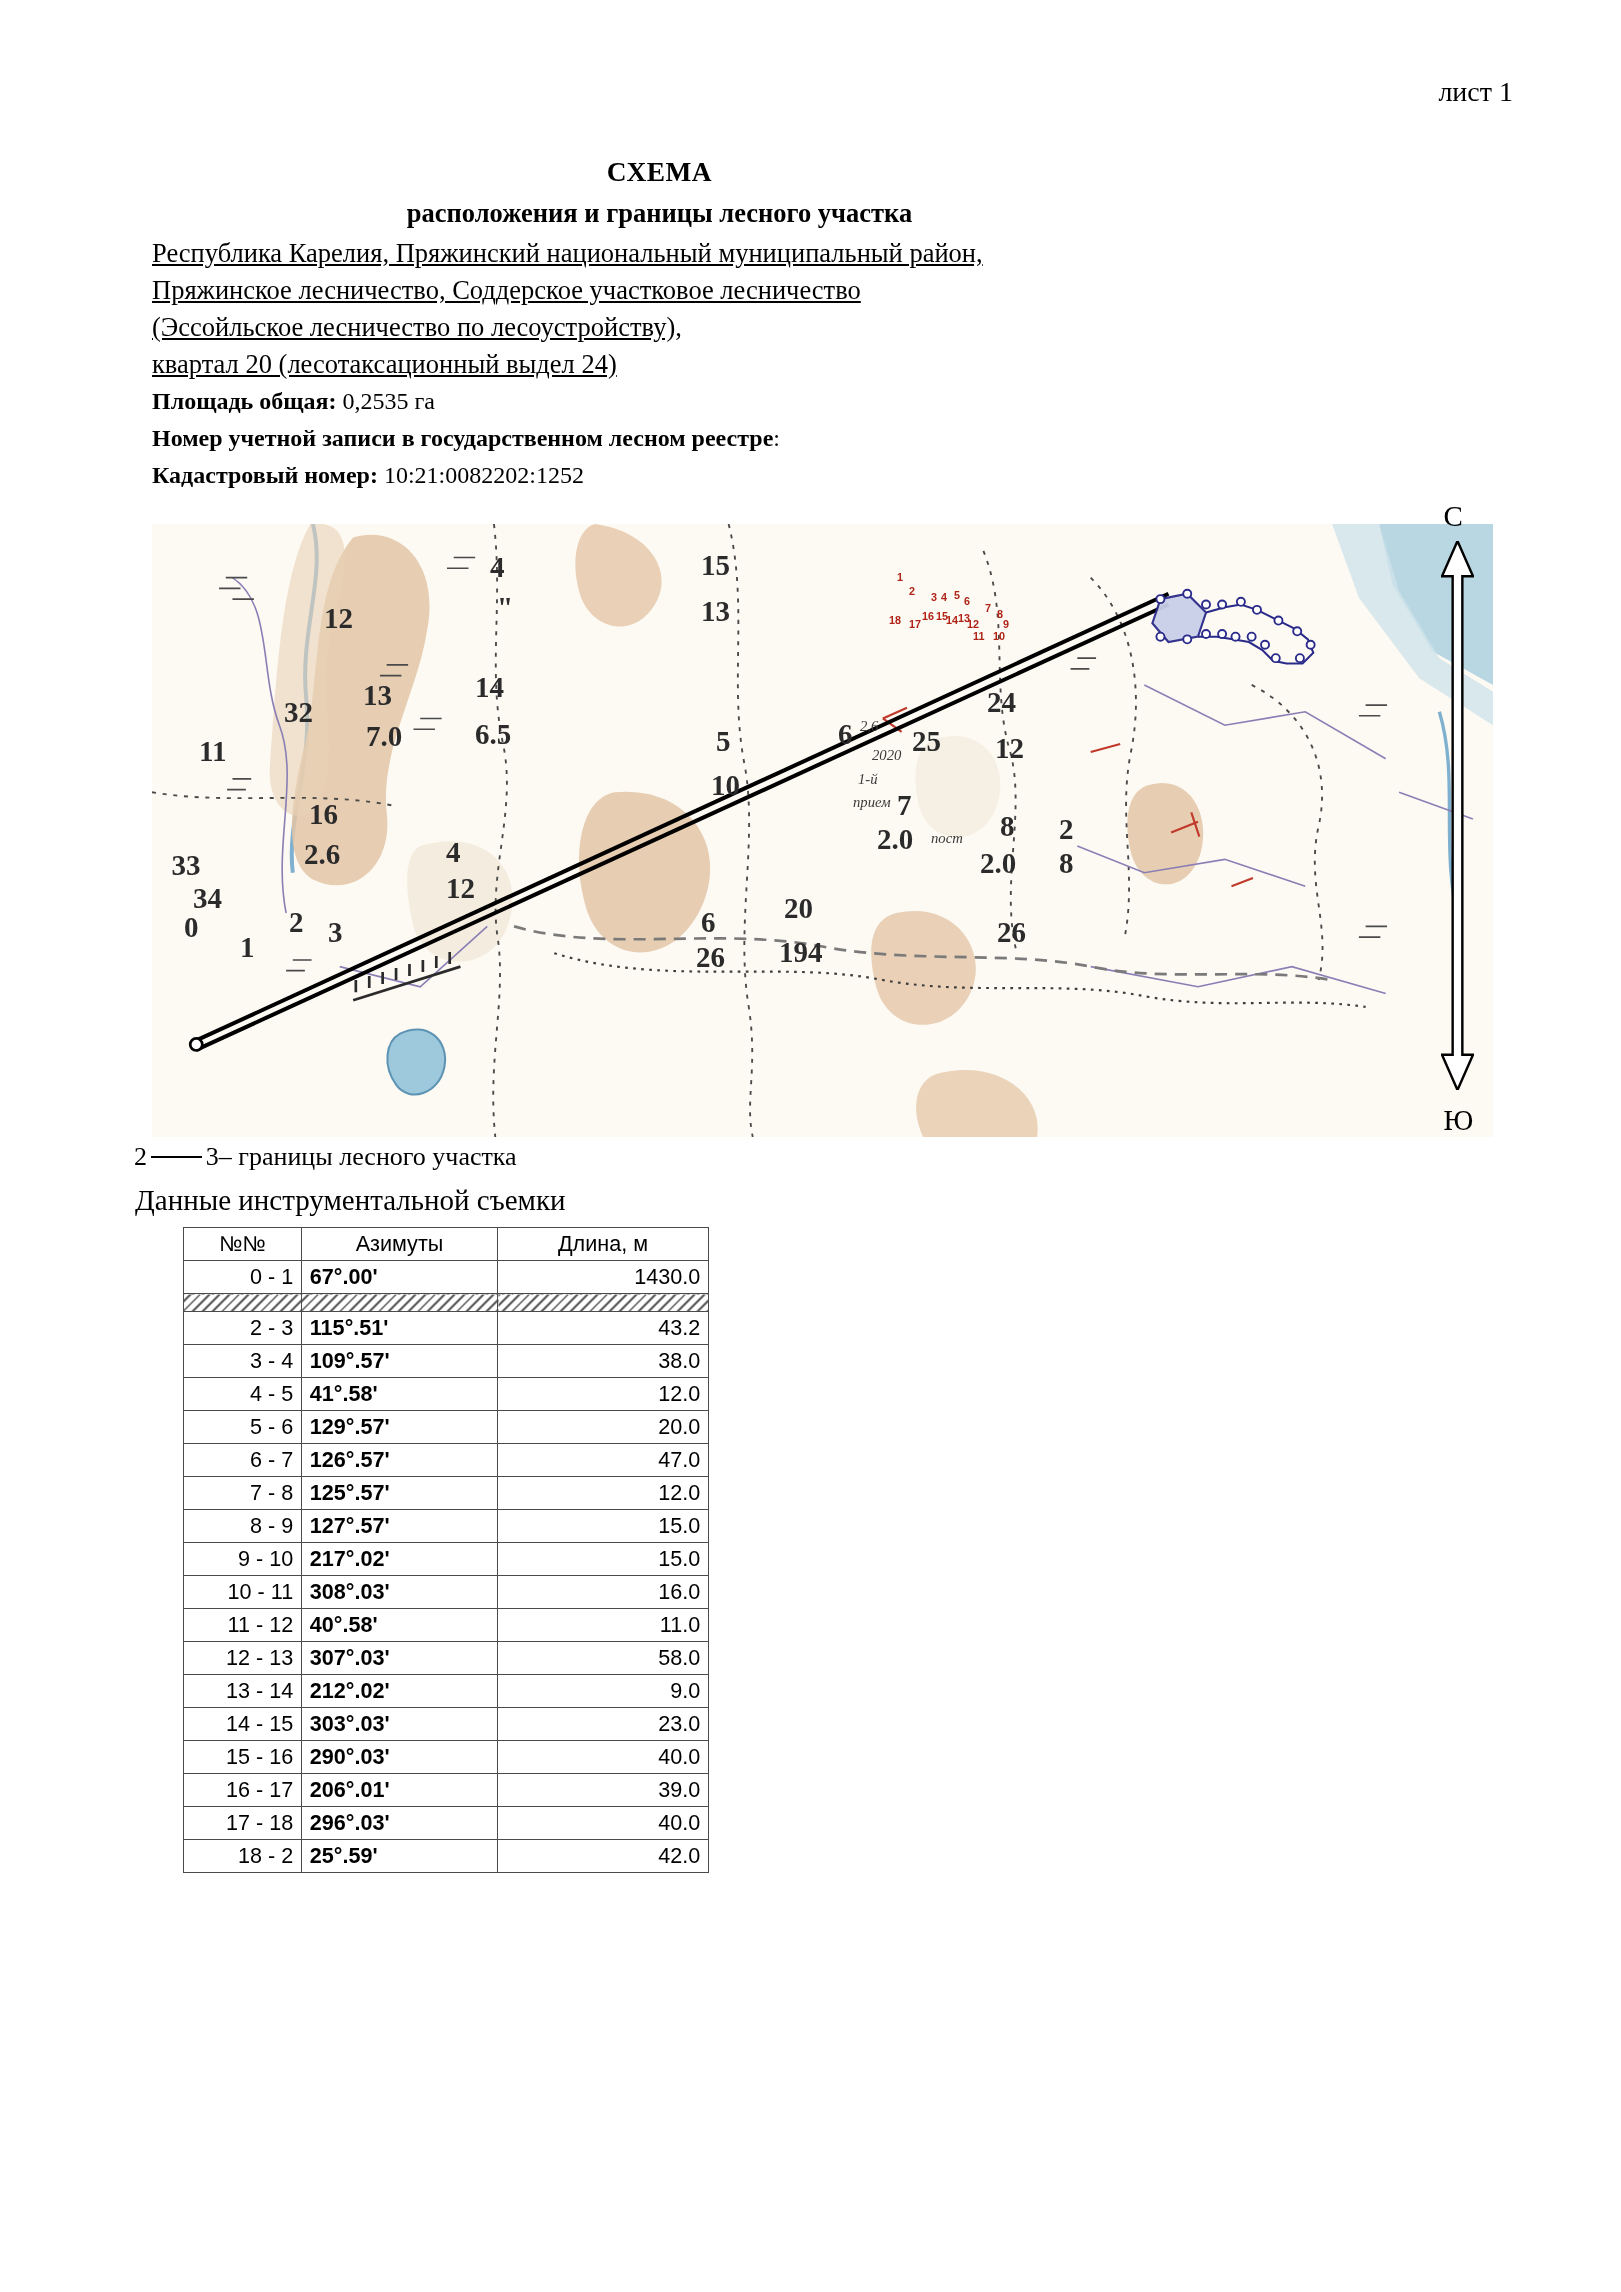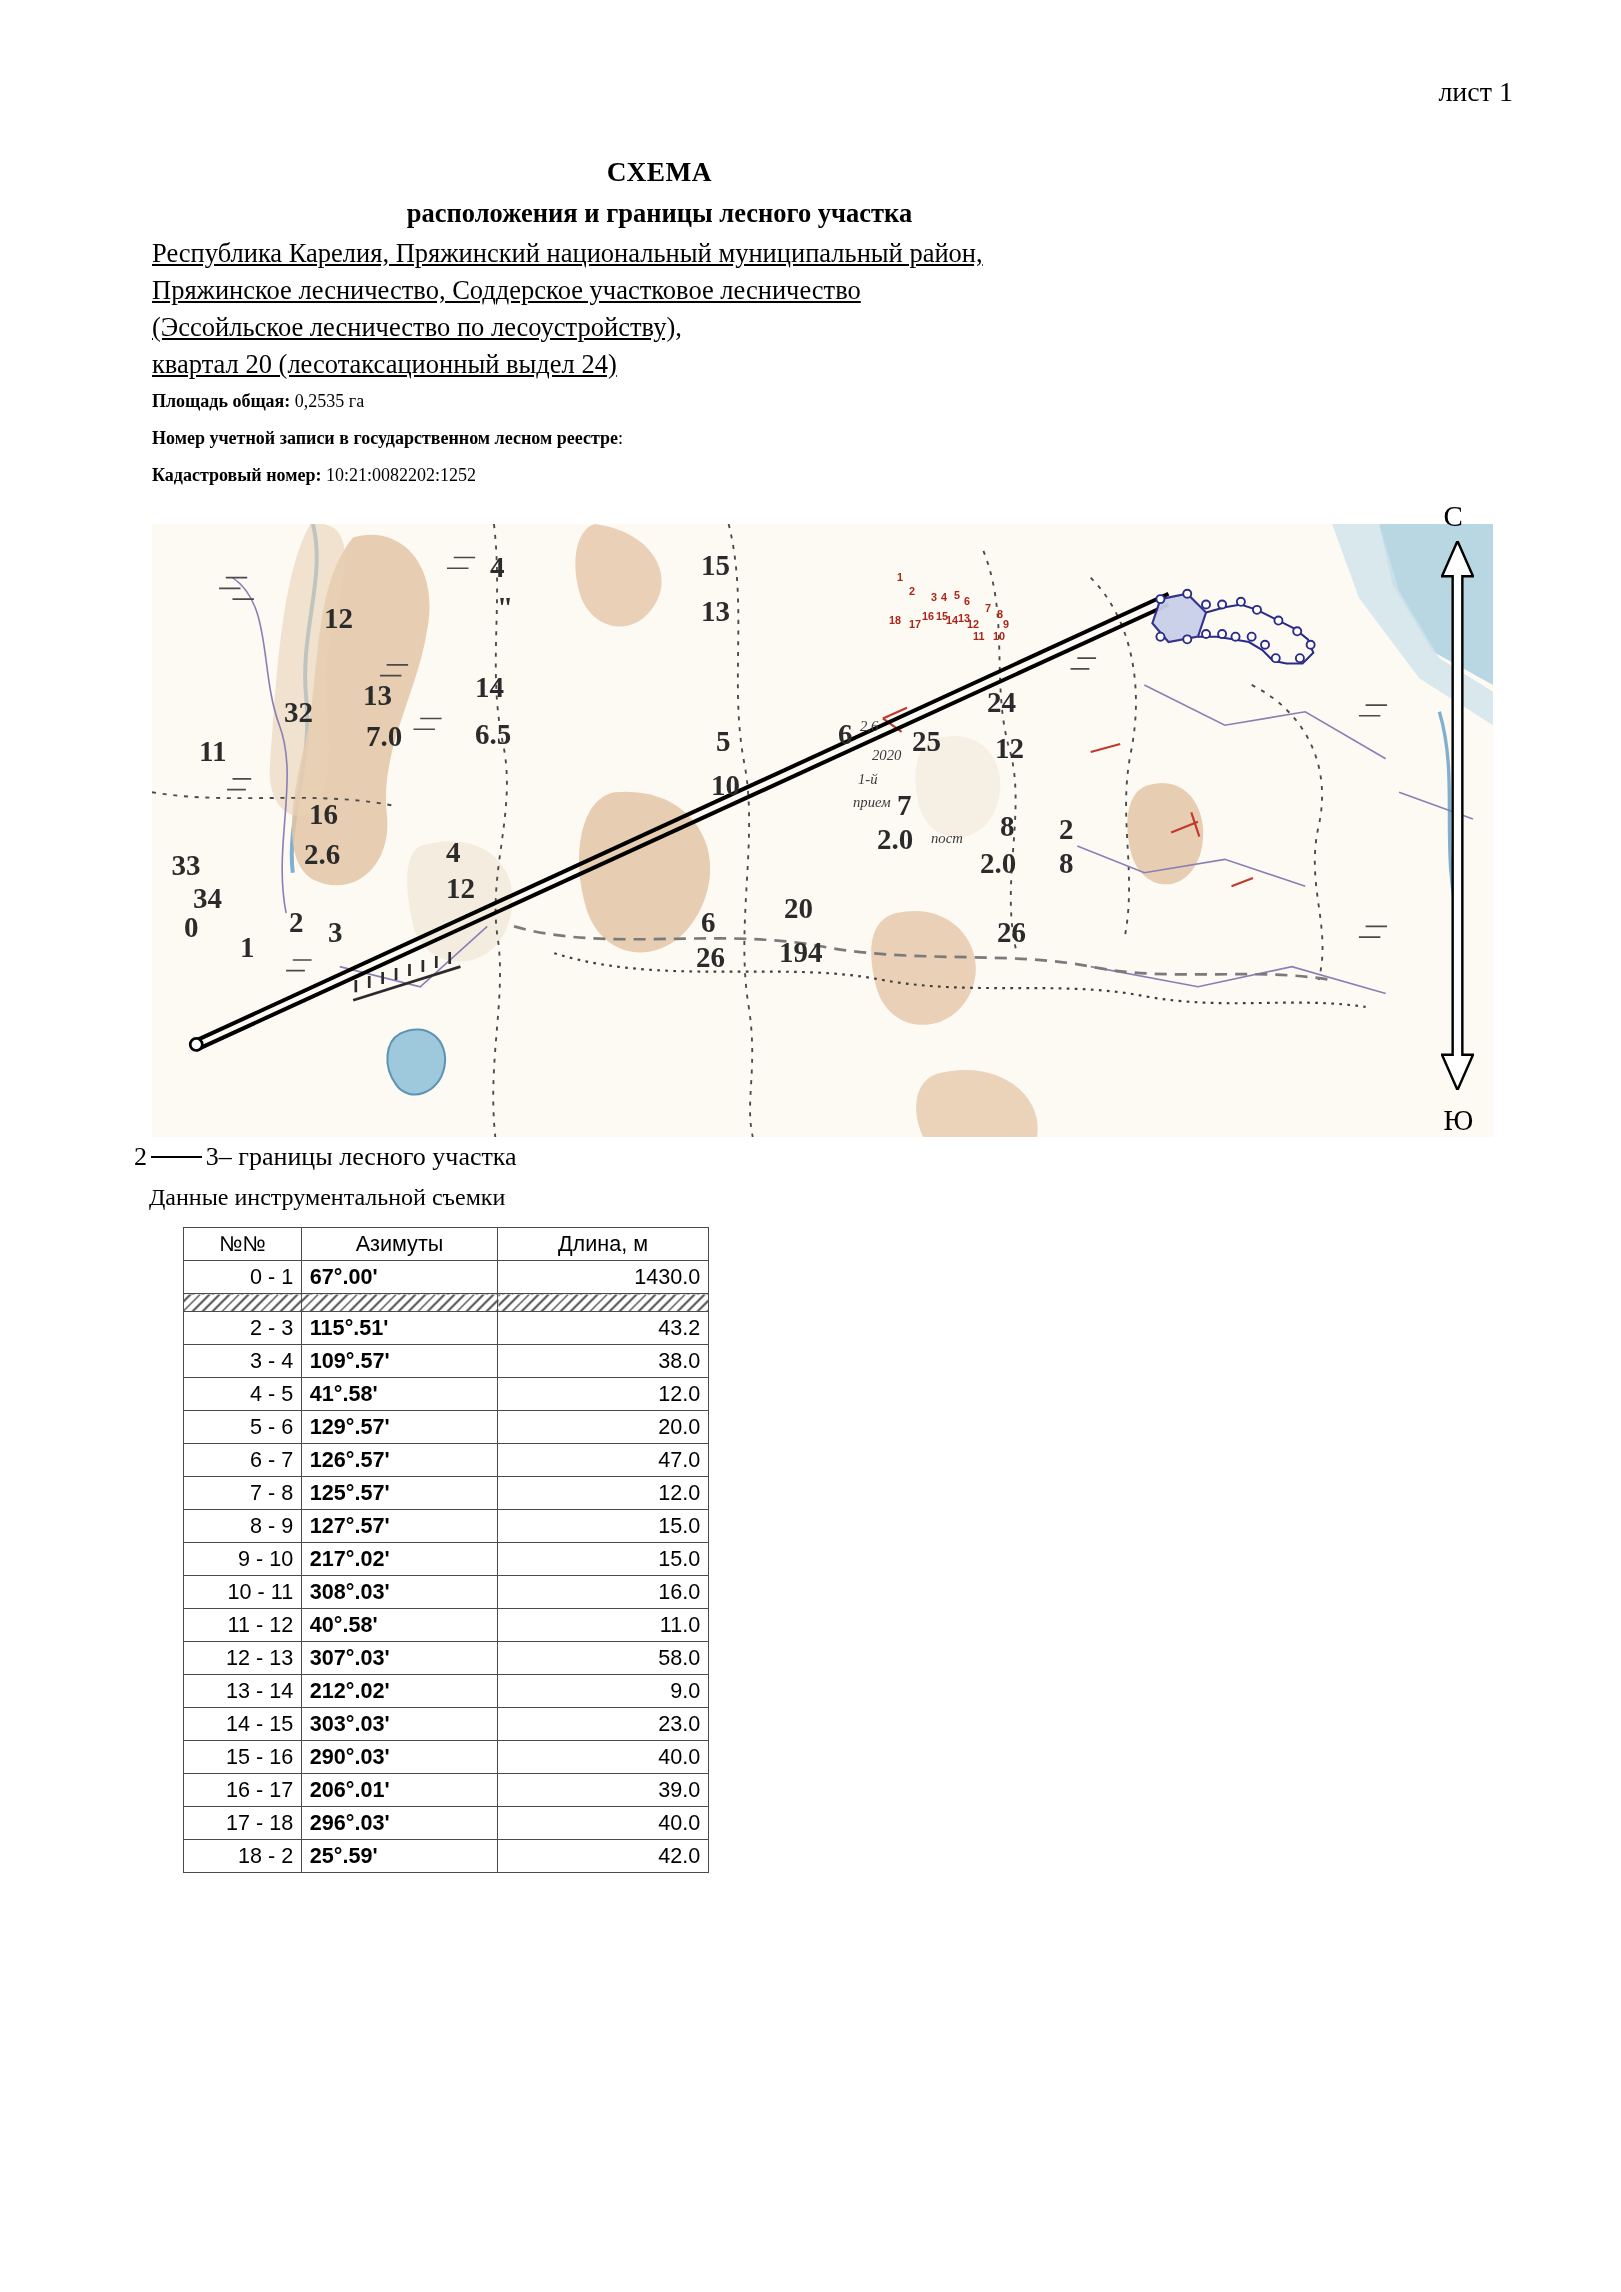--- a/index.html
+++ b/index.html
@@ -47,21 +47,21 @@
   }
   .addr-block {
     position: absolute;
     left: 152px;
     top: 235px;
     width: 1323px;
     font-size: 26.5px;
     line-height: 37px;
   }
   .addr-line { white-space: pre; text-decoration: underline; }
-  .kv-line { font-size: 18px; }
+  .kv-line { font-size: 24px; }
   .kv-line b { font-weight: bold; }
   .map-wrap {
     position: absolute;
     left: 152px;
     top: 524px;
     width: 1341px;
     height: 613px;
   }
   .map-img {
     position: absolute;
@@ -104,23 +104,23 @@
     font-size: 26px;
   }
   .legend-line .seg {
     display: inline-block;
     width: 51px;
     border-bottom: 2px solid #000;
     margin: 0 3.9px 6.9px 3.9px;
   }
   .survey-label {
     position: absolute;
-    left: 149px;
+    left: 135px;
     top: 1184px;
-    font-size: 24px;
+    font-size: 29px;
   }
   table.survey {
     position: absolute;
     left: 183px;
     top: 1227px;
     border-collapse: collapse;
     font-family: "Liberation Sans", sans-serif;
     font-size: 21.6px;
   }
   table.survey th, table.survey td {

